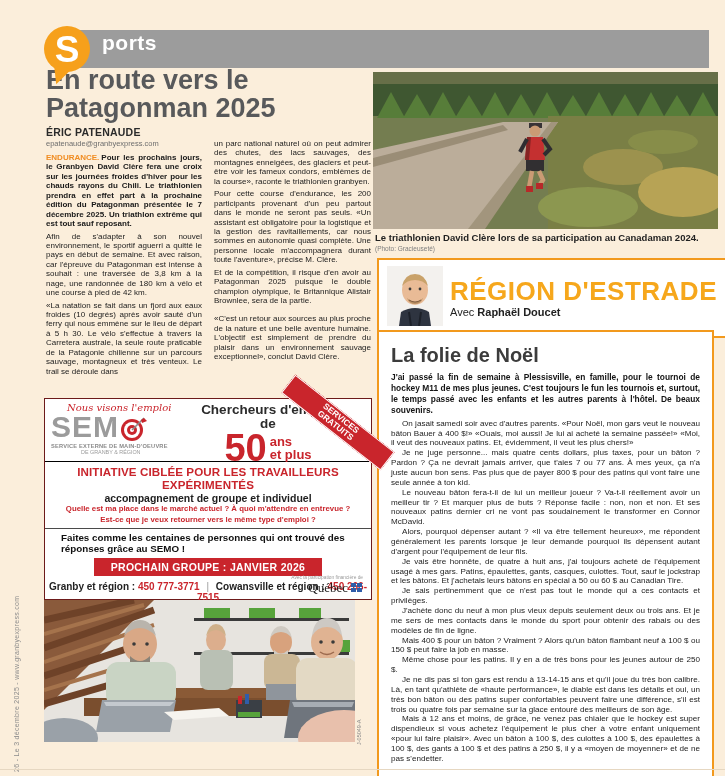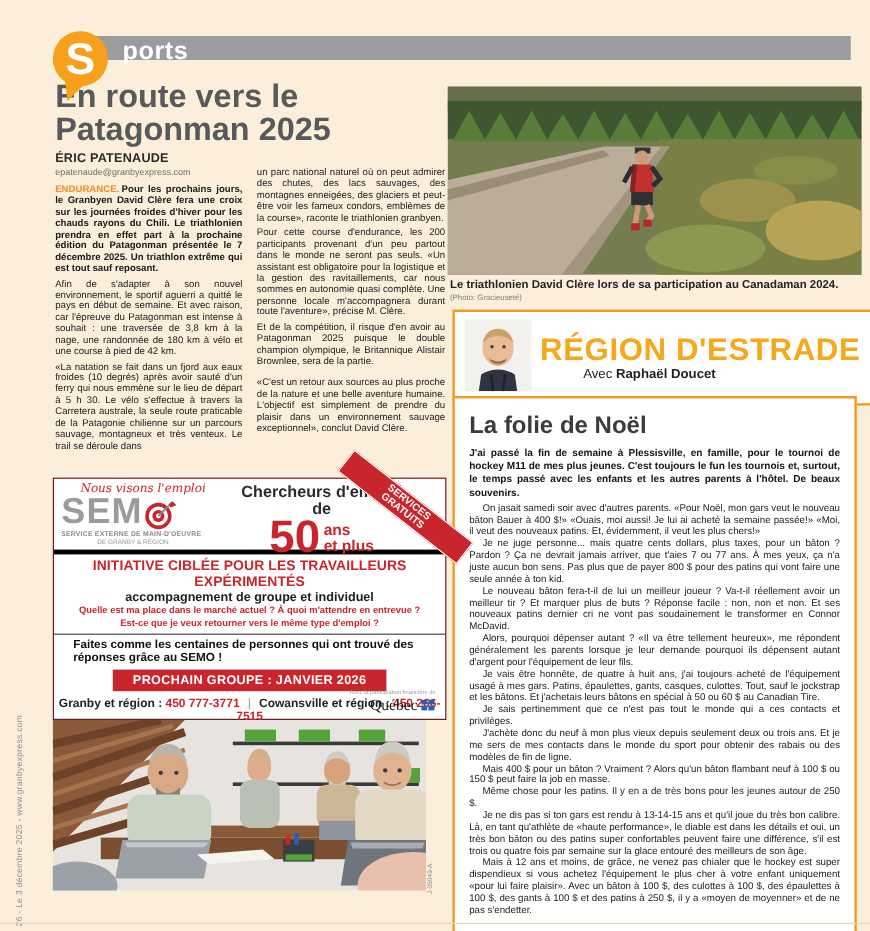--- a/index.html
+++ b/index.html
@@ -5,21 +5,21 @@
   html,body{margin:0;padding:0;}
   body{font-family:"Liberation Sans",sans-serif;background:#e9e9e6;}
   .page{position:relative;width:725px;height:776px;background:#fbeedb;overflow:hidden;margin:0 auto;}
   .abs{position:absolute;}
 
   
   .edge-text{position:absolute;left:13px;top:552px;height:220px;writing-mode:vertical-rl;
     transform:rotate(180deg);font-size:7px;color:#8c8c8c;letter-spacing:.3px;white-space:nowrap;}
 
   
-  .masthead-bar{left:57px;top:30px;width:652px;height:20px;background:#9c9c9c;color:#fff;
+  .masthead-bar{left:57px;top:30px;width:652px;height:38px;background:#9c9c9c;color:#fff;
     font-size:21px;font-weight:bold;padding-left:45px;line-height:25px;letter-spacing:.5px;box-sizing:border-box;}
   .bubble{left:44px;top:26px;width:46px;height:46px;background:#f6a01b;border-radius:50%;
     color:#fff;font-size:37px;font-weight:bold;text-align:center;line-height:47px;z-index:2;}
   .bubble:after{content:"";position:absolute;left:8px;bottom:-13px;width:0;height:0;
     border-left:6px solid transparent;border-right:12px solid transparent;border-top:18px solid #f6a01b;
     transform:rotate(12deg);}
 
   
   .article-title{left:46px;top:66px;width:330px;font-size:27px;font-weight:bold;color:#58595b;line-height:1.04;}
   .byline{left:46px;top:126px;font-size:10.5px;font-weight:bold;color:#2b2b2b;letter-spacing:.2px;}
@@ -35,33 +35,33 @@
   
   .runner-photo{left:373px;top:72px;width:345px;height:157px;}
   .photo-caption{left:375px;top:232px;width:342px;font-size:9.5px;font-weight:bold;color:#222;}
   .photo-credit{left:375px;top:245px;font-size:6.5px;color:#7d7d7d;}
 
   
   .banner-box{left:377px;top:258px;width:337px;height:70px;background:#fff;border:2px solid #f2991d;
     display:flex;align-items:center;padding:3px 8px;box-sizing:content-box;}
   .banner-inner{margin:0 auto;text-align:left;}
   .banner-title{font-size:26px;font-weight:bold;color:#f6a71c;letter-spacing:.5px;line-height:1.05;}
-  .banner-avec{font-size:11px;color:#222;margin-top:1px;margin-left:36px;}
+  .banner-avec{font-size:11px;color:#222;margin-top:1px;}
   .banner-avec b{font-weight:bold;}
 
   
   .noel-box{left:377px;top:330px;width:337px;height:520px;background:#fff;border:2px solid #f2991d;
     padding:10px 12px 8px;box-sizing:border-box;overflow:hidden;}
   .noel-title{font-size:20px;font-weight:bold;color:#3c3c3c;margin:2px 0 5px;}
   .noel-lead{font-size:8.4px;font-weight:bold;line-height:1.3;text-align:justify;margin:0 0 3px;color:#141414;}
   .noel-box p.body{font-size:8.1px;line-height:1.22;text-align:justify;margin:0;text-indent:11px;color:#1c1c1c;}
 
   
   .semo-ad{left:44px;top:398px;width:328px;height:202px;background:#fff;border:1px solid #6d1a1a;box-sizing:border-box;}
-  .semo-top{display:flex;padding:4px 6px 0;border-bottom:4px solid #000000;height:63px;box-sizing:border-box;position:relative;}
+  .semo-top{display:flex;padding:4px 6px 0;border-bottom:1px solid #000000;height:63px;box-sizing:border-box;position:relative;}
   .semo-left{width:146px;}
   .tagline{font-family:"DejaVu Serif",serif;font-style:italic;color:#c9252c;font-size:10px;margin-left:16px;line-height:1;}
   .semo-logo{font-size:30px;font-weight:bold;color:#9b9b9b;letter-spacing:1px;line-height:.95;display:flex;align-items:flex-end;}
   .semo-sub{font-size:5.7px;color:#8a8a8a;font-weight:bold;letter-spacing:.2px;margin-top:1px;}
   .semo-sub2{font-size:5.4px;color:#9a9a9a;margin-left:30px;}
   .semo-mid{flex:1;text-align:center;padding-right:26px;}
   .semo-headline{font-size:13.5px;font-weight:bold;color:#2b2b2b;line-height:1.05;}
   .semo-50{display:flex;justify-content:center;align-items:center;color:#c9252c;margin-top:1px;}
   .big-number{font-size:38px;font-weight:bold;line-height:.85;}
   .big-suffix{text-align:left;font-weight:bold;font-size:13px;line-height:1.05;margin-left:3px;}

